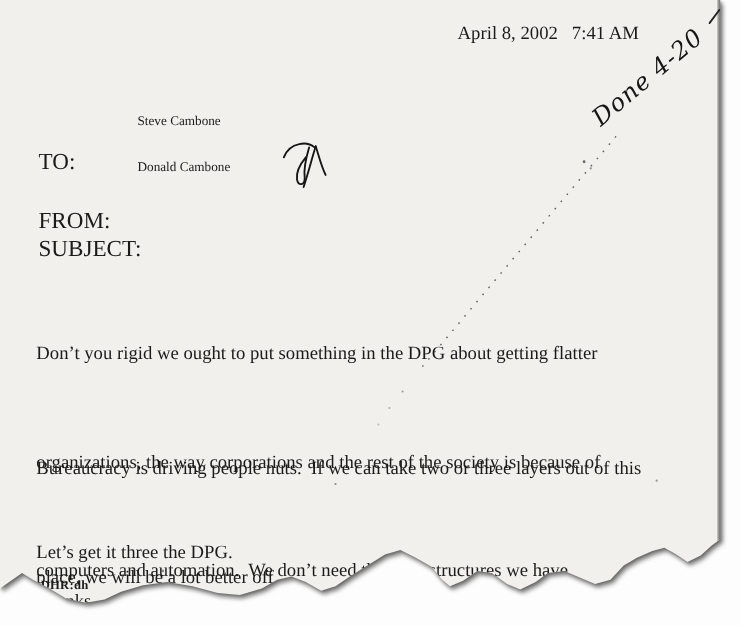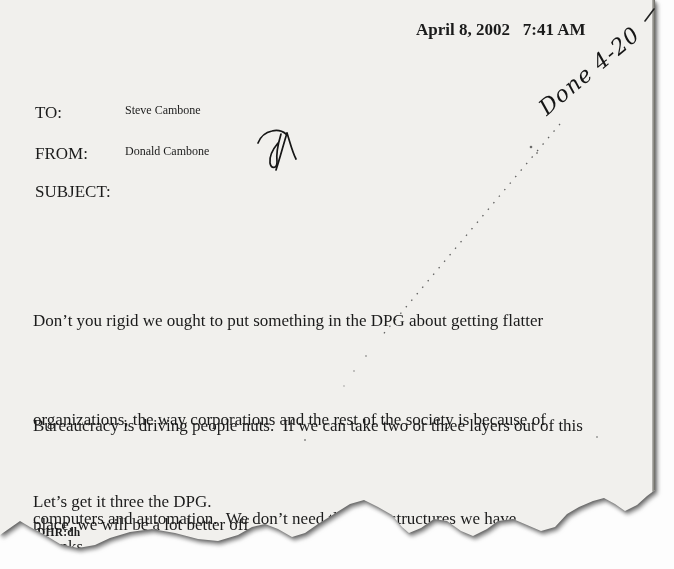--- a/index.html
+++ b/index.html
@@ -36,24 +36,24 @@
   }
   .right-edge {
     position: absolute; right: 0; top: 0; width: 3px; height: 492px;
     background: linear-gradient(to right, #bdbcb8, #67665f);
   }
 
   .ink { color: #1b1b1b; }
 
   .date-line {
     position: absolute; left: 416px; top: 20px;
-    font-size: 17px; font-weight: bold; white-space: pre;
+    font-size: 17px; font-weight: normal; white-space: pre;
   }
 
-  .field-label { position: absolute; left: 35px; font-size: 17px; white-space: pre; }
+  .field-label { position: absolute; left: 35px; font-size: 21px; white-space: pre; margin-top: 32px; }
   .field-value { position: absolute; left: 125px; font-size: 12px; white-space: pre; }
 
   .body-par { position: absolute; left: 33px; font-size: 17px; line-height: 33px; white-space: pre; }
   .body-par div { height: 33px; }
 
   .footer-block {
     position: absolute; left: 37px; top: 500px;
     font-size: 11.5px; font-weight: bold; line-height: 13px; letter-spacing: 0.2px;
     white-space: pre;
   }
@@ -75,21 +75,21 @@
   <div class="paper-shadow">
     <div class="paper">
 
       <div class="right-edge"></div>
 
       <div class="date-line ink">April 8, 2002   7:41 AM</div>
 
       <div class="field-label ink" style="top:103px">TO:</div>
       <div class="field-value ink" style="top:103px">Steve Cambone</div>
 
-      <div class="field-label ink" style="top:144px">FROM:</div>
+      <div class="field-label ink" style="top:156px">FROM:</div>
       <div class="field-value ink" style="top:144px">Donald Cambone</div>
 
       <div class="field-label ink" style="top:182px">SUBJECT:</div>
 
       <div class="body-par ink" style="top:238px">
         <div>Don’t you rigid we ought to put something in the DPG about getting flatter</div>
         <div>organizations, the way corporations and the rest of the society is because of</div>
         <div>computers and automation.  We don’t need the rigid structures we have.</div>
       </div>
 

